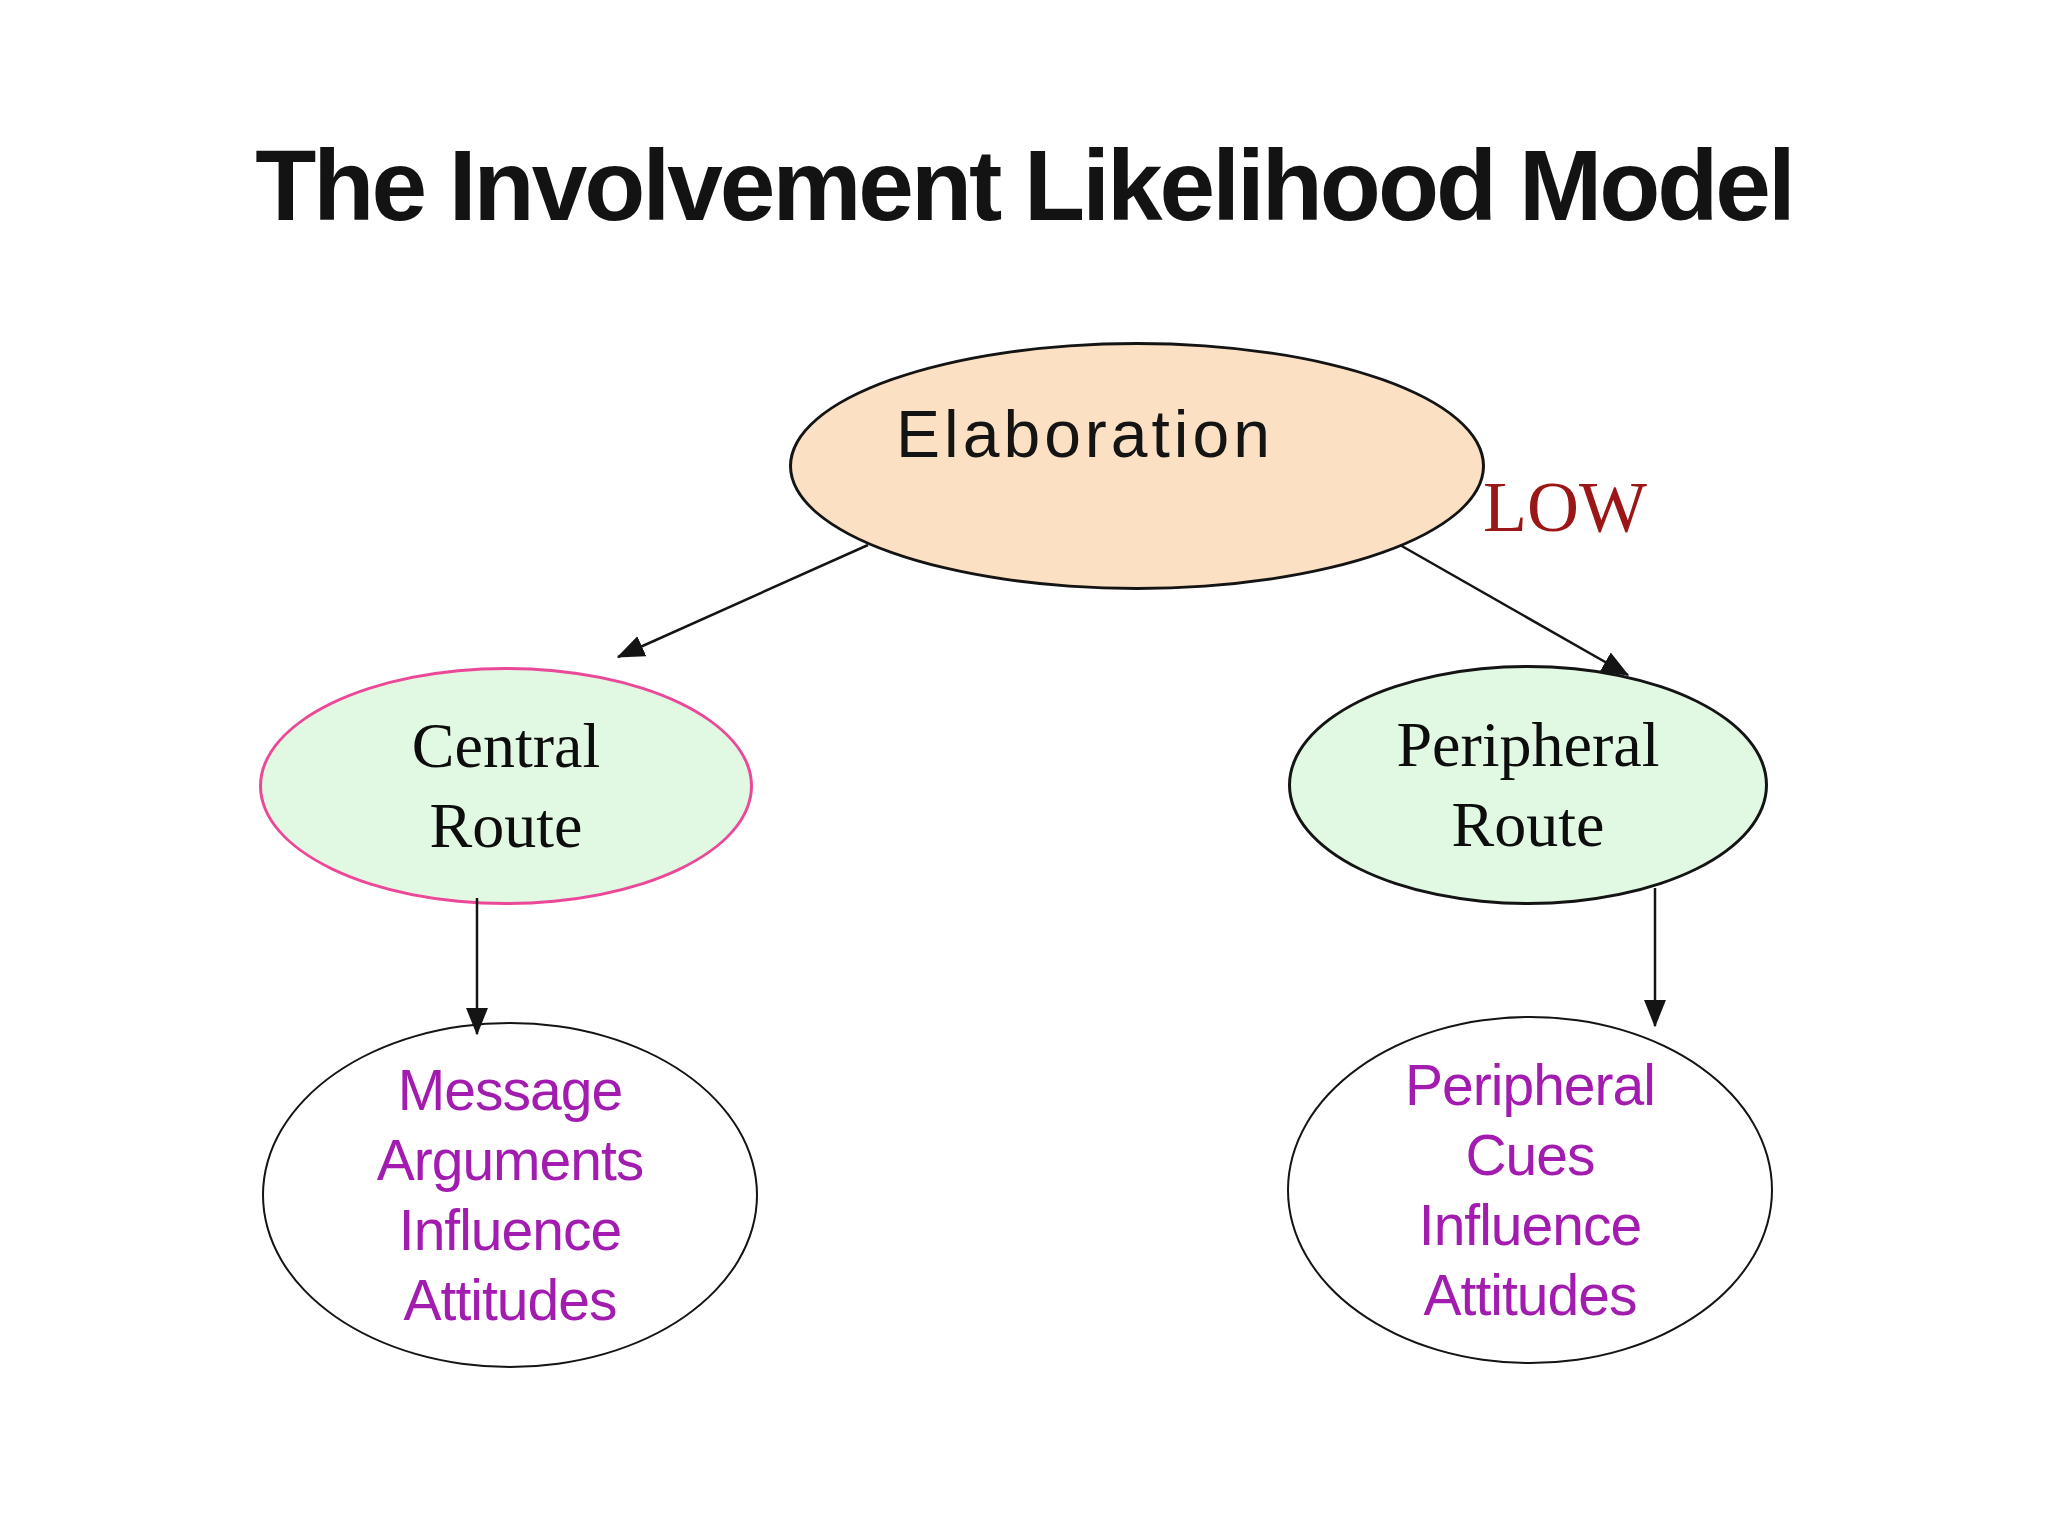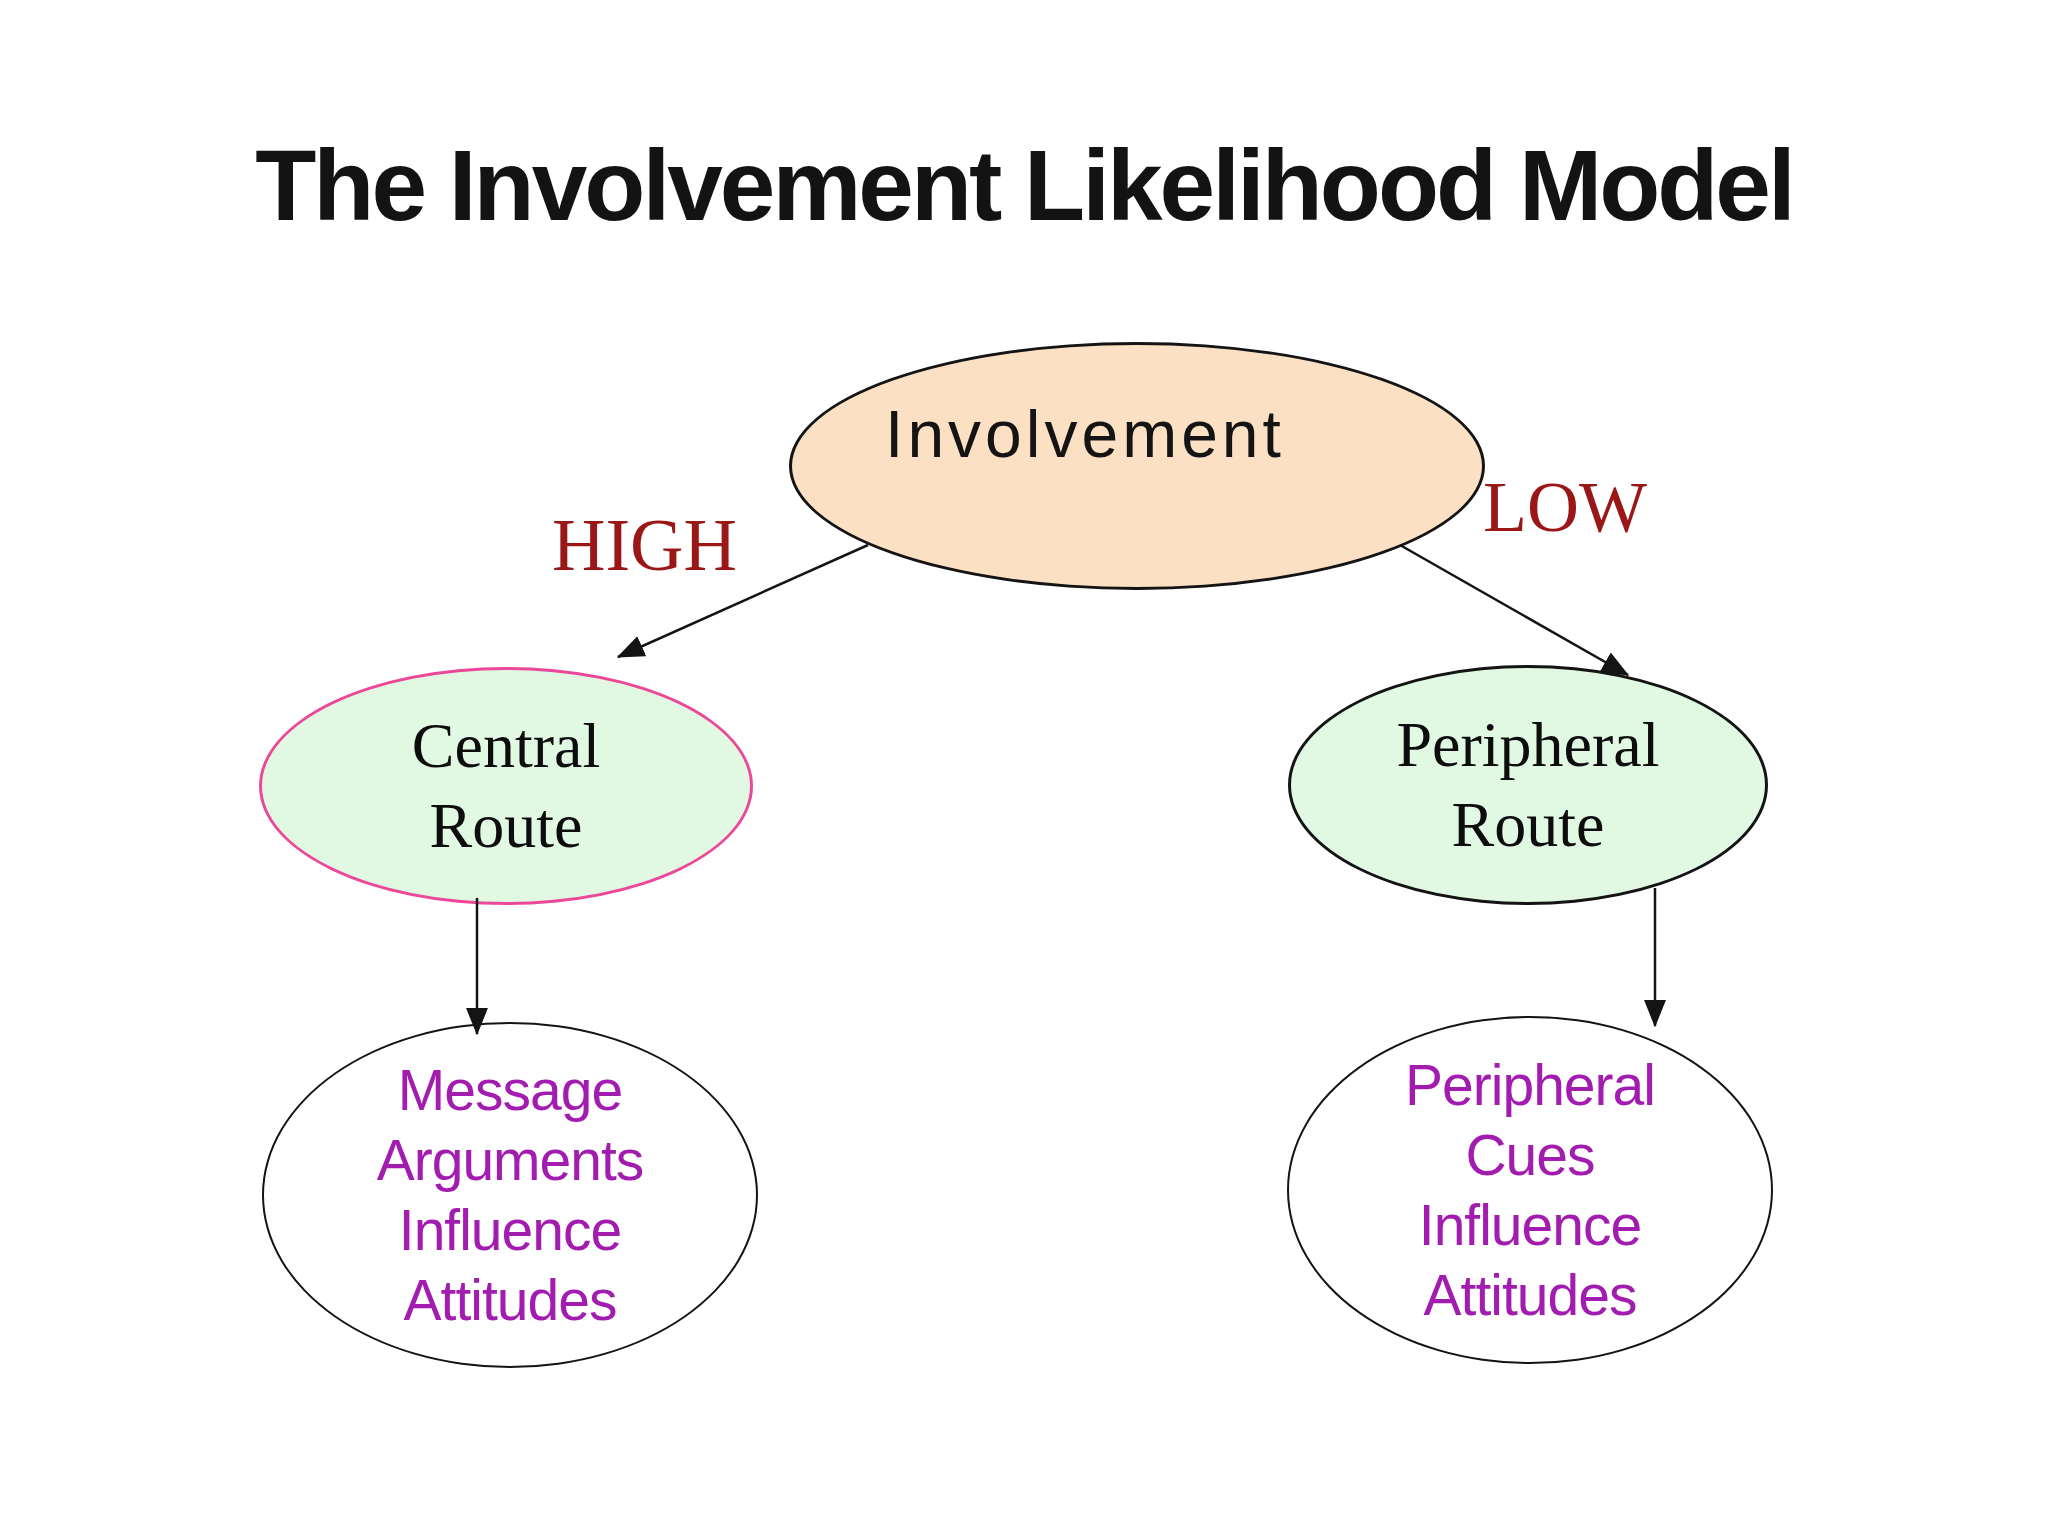--- a/index.html
+++ b/index.html
@@ -104,24 +104,23 @@
   .arrows line { stroke: #141414; stroke-width: 2.5px; }
 </style>
 </head>
 <body>
 
 <div class="slide">
 
   <h1 class="title">The Involvement Likelihood Model</h1>
 
   <div class="ellipse involvement">
-    <span class="label">Involvement</span>
+    <span class="label">Elaboration</span>
   </div>
 
-  <div class="edge-label high">HIGH</div>
   <div class="edge-label low">LOW</div>
 
   <div class="ellipse central">
     <span class="route-label">Central
 Route</span>
   </div>
 
   <div class="ellipse peripheral">
     <span class="route-label">Peripheral
 Route</span>

